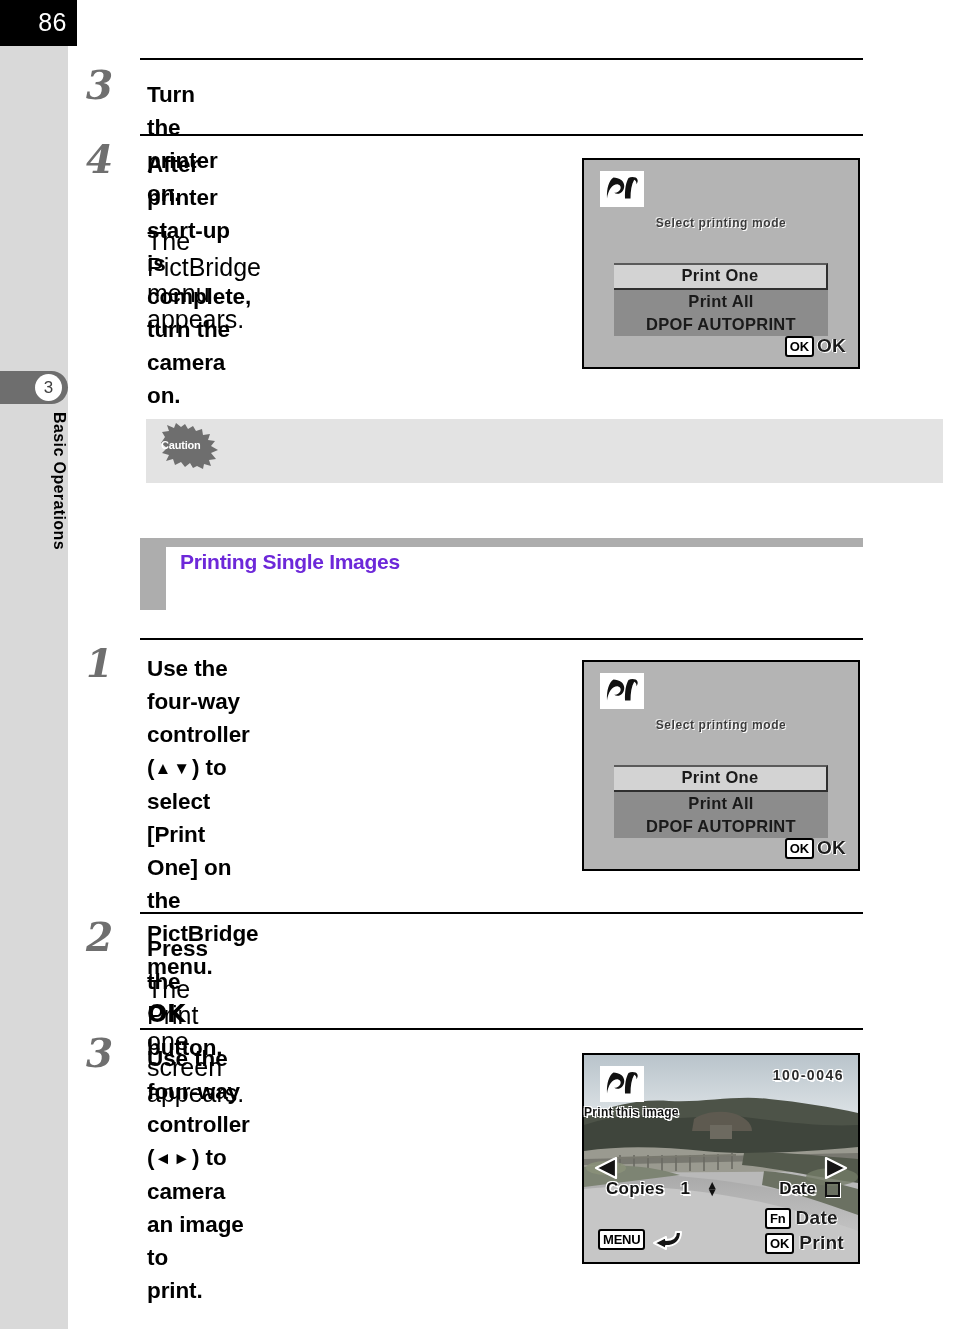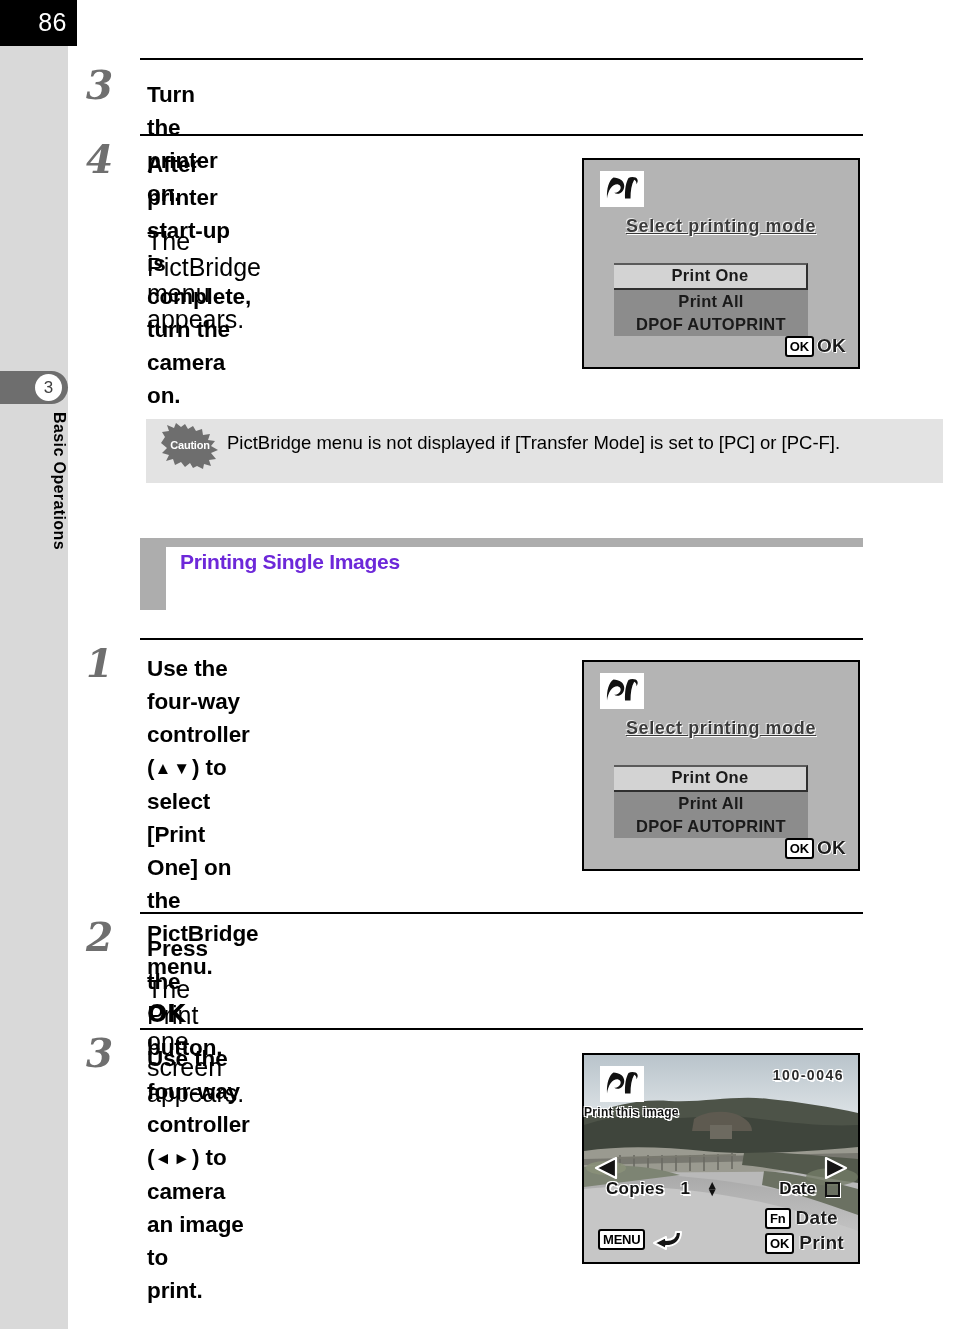--- a/index.html
+++ b/index.html
@@ -139,21 +139,20 @@
     color: #000000;
     line-height: 26px;
   }
   .caution-icon {
     position: absolute;
     left: 15px; top: 4px;
     width: 58px; height: 46px;
     color: #ffffff;
     font-size: 11px;
     font-weight: bold;
-    text-align: center;
   }
   .caution-icon svg { position: absolute; left: 0; top: 0; }
   .caution-icon span {
     position: absolute;
     left: 0; top: 16px;
     width: 58px;
     letter-spacing: -0.2px;
   }
 
   
@@ -192,31 +191,30 @@
     width: 44px; height: 36px;
     background: #ffffff;
     overflow: hidden;
   }
   .lcd-logo svg { display: block; }
   .lcd-title {
     position: absolute;
     left: 0; top: 56px;
     width: 100%;
     text-align: center;
-    font-size: 18px;
+    font-size: 12px;
     font-weight: bold;
     color: #3a3a3a;
     text-shadow: 1px 1px 0 #ffffff, -1px -1px 0 #e9e9e9;
     letter-spacing: 0.6px;
-    text-decoration: underline;
   }
   .lcd-menu {
     position: absolute;
     left: 30px; top: 103px;
-    width: 194px;
+    width: 214px;
     background: #8c8c8c;
   }
   .lcd-menu-item {
     height: 23px;
     line-height: 23px;
     text-align: center;
     font-size: 16.5px;
     font-weight: bold;
     color: #1a1a1a;
     letter-spacing: 0.3px;
@@ -400,21 +398,20 @@
     </div>
   </div>
 
   <div class="caution-box">
     <div class="caution-icon">
       <svg width="58" height="46" viewBox="0 0 58 46" aria-hidden="true">
         <polygon points="4,14 1,9 8,8 6,2 13,5 15,0 20,4 24,1 27,6 32,3 35,8 41,6 42,12 49,11 47,17 54,18 50,23 57,27 50,30 55,36 48,37 50,43 43,41 42,46 36,43 32,45 29,40 24,44 20,39 14,42 12,36 5,38 8,32 1,30 6,25 0,20" fill="#6e6e6e"></polygon>
       </svg>
       <span>Caution</span>
     </div>
-    <div class="caution-text">PictBridge menu is not displayed if [Transfer Mode] is set to [PC] or [PC-F].</div>
   </div>
 
   <div class="section-head-rule"></div>
   <div class="section-head-bar"></div>
   <div class="section-head-title">Printing Single Images</div>
 
   <div class="step">
     <div class="step-rule" style="top:638px"></div>
     <div class="step-num" style="top:644px">1</div>
     <div class="step-title" style="top:652px">

